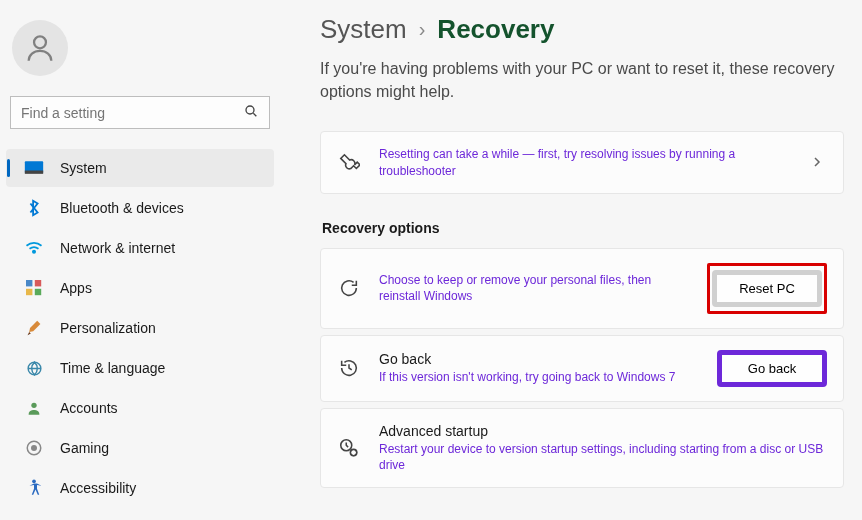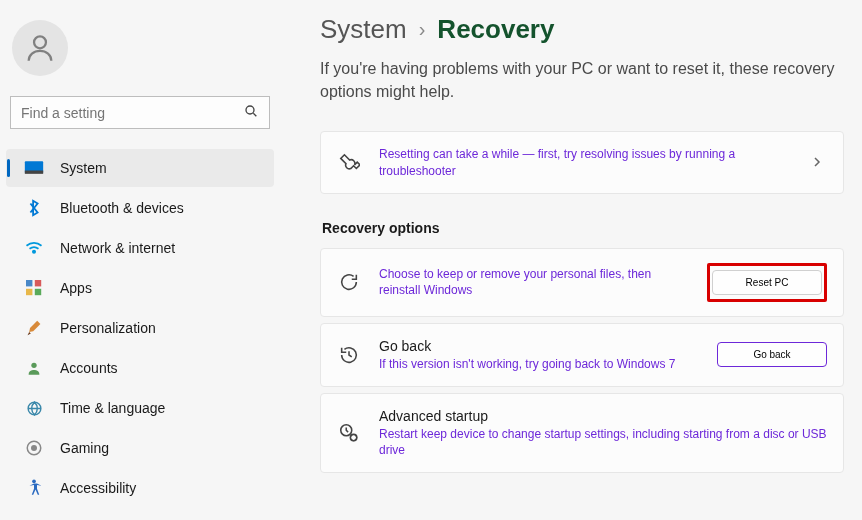--- a/index.html
+++ b/index.html
@@ -141,24 +141,24 @@
       padding: 0 4px;
     }
     .section-hdr {
       font-size: 14px;
       font-weight: 600;
       color: #1a1a1a;
       margin: 26px 0 12px 2px;
     }
     .btn {
       background: #fefefe;
-      border: 1px solid #6d28d9;
+      border: 5px solid #6d28d9;
       border-radius: 4px;
       padding: 6px 22px;
-      font-size: 10px;
+      font-size: 13px;
       cursor: pointer;
       min-width: 110px;
       text-align: center;
     }
     .highlight-red {
       border: 3px solid #d80000;
       padding: 4px 2px;
       border-radius: 2px;
     }
     .highlight-red .btn { border-color: #d0d0d0; }
@@ -236,36 +236,36 @@
         <svg width="16" height="18" viewBox="0 0 20 22">
             <path d="M14 2l4 4-9 9-5 1 1-5z" fill="#d88a3a"></path>
             <path d="M4 16l-2 4 4-2z" fill="#6b3a1a"></path>
           </svg>
       </span>
       <span class="nav-label">Personalization</span>
     </div>
 
     <div class="nav-item">
       <span class="nav-icon">
+        <svg width="17" height="17" viewBox="0 0 24 24" fill="none" stroke="#3a88aa" stroke-width="2">
+            <circle cx="12" cy="12" r="9"></circle>
+            <path d="M3 12h18M12 3c2.5 2.5 4 6 4 9s-1.5 6.5-4 9c-2.5-2.5-4-6-4-9s1.5-6.5 4-9z"></path>
+          </svg>
+      </span>
+      <span class="nav-label">Time &amp; language</span>
+    </div>
+
+    <div class="nav-item">
+      <span class="nav-icon">
         <svg width="16" height="16" viewBox="0 0 24 24" fill="#5a9a5a">
             <circle cx="12" cy="8" r="4"></circle>
             <path d="M4 21c0-4 4-6 8-6s8 2 8 6v1H4z"></path>
           </svg>
       </span>
       <span class="nav-label">Accounts</span>
-    </div>
-
-    <div class="nav-item">
-      <span class="nav-icon">
-        <svg width="17" height="17" viewBox="0 0 24 24" fill="none" stroke="#3a88aa" stroke-width="2">
-            <circle cx="12" cy="12" r="9"></circle>
-            <path d="M3 12h18M12 3c2.5 2.5 4 6 4 9s-1.5 6.5-4 9c-2.5-2.5-4-6-4-9s1.5-6.5 4-9z"></path>
-          </svg>
-      </span>
-      <span class="nav-label">Time &amp; language</span>
     </div>
 
     <div class="nav-item">
       <span class="nav-icon">
         <svg width="18" height="18" viewBox="0 0 24 24" fill="none" stroke="#888" stroke-width="2">
             <circle cx="12" cy="12" r="9"></circle>
             <circle cx="12" cy="12" r="4" fill="#888" stroke="none"></circle>
           </svg>
       </span>
       <span class="nav-label">Gaming</span>
@@ -346,16 +346,16 @@
     <span class="card-icon">
       <svg width="22" height="22" viewBox="0 0 24 24" fill="none" stroke="#444" stroke-width="1.7">
           <circle cx="9" cy="9" r="6"></circle>
           <path d="M9 6v3l2 2"></path>
           <circle cx="17" cy="17" r="3.5"></circle>
           <path d="M17 13v1M17 20v1M13 17h1M20 17h1M14.5 14.5l.7.7M18.8 18.8l.7.7M14.5 19.5l.7-.7M18.8 15.2l.7-.7"></path>
         </svg>
     </span>
     <div class="card-body">
       <div class="card-title">Advanced startup</div>
-      <div class="card-desc">Restart keep device to change startup settings, including starting from a disc or USB drive</div>
+      <div class="card-desc">Restart your device to version startup settings, including starting from a disc or USB drive</div>
     </div>
   </div>
 </div>
 
 </body></html>

